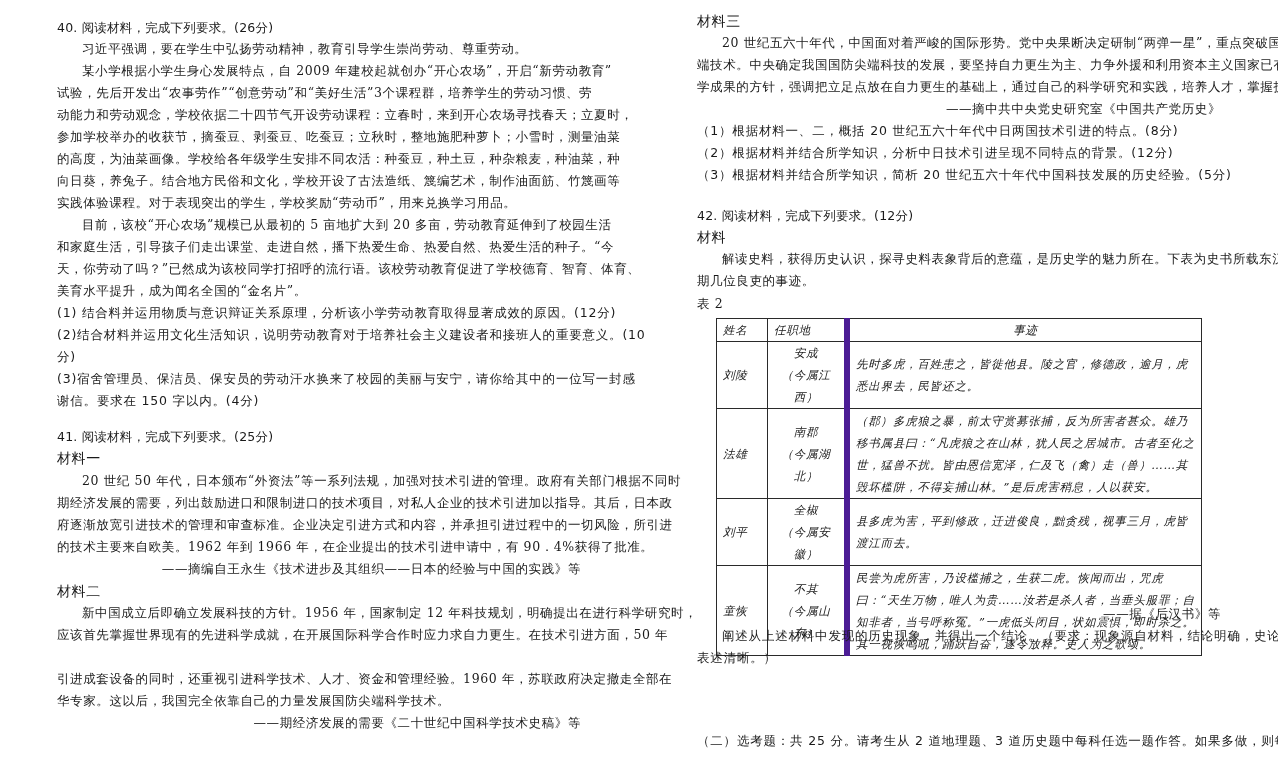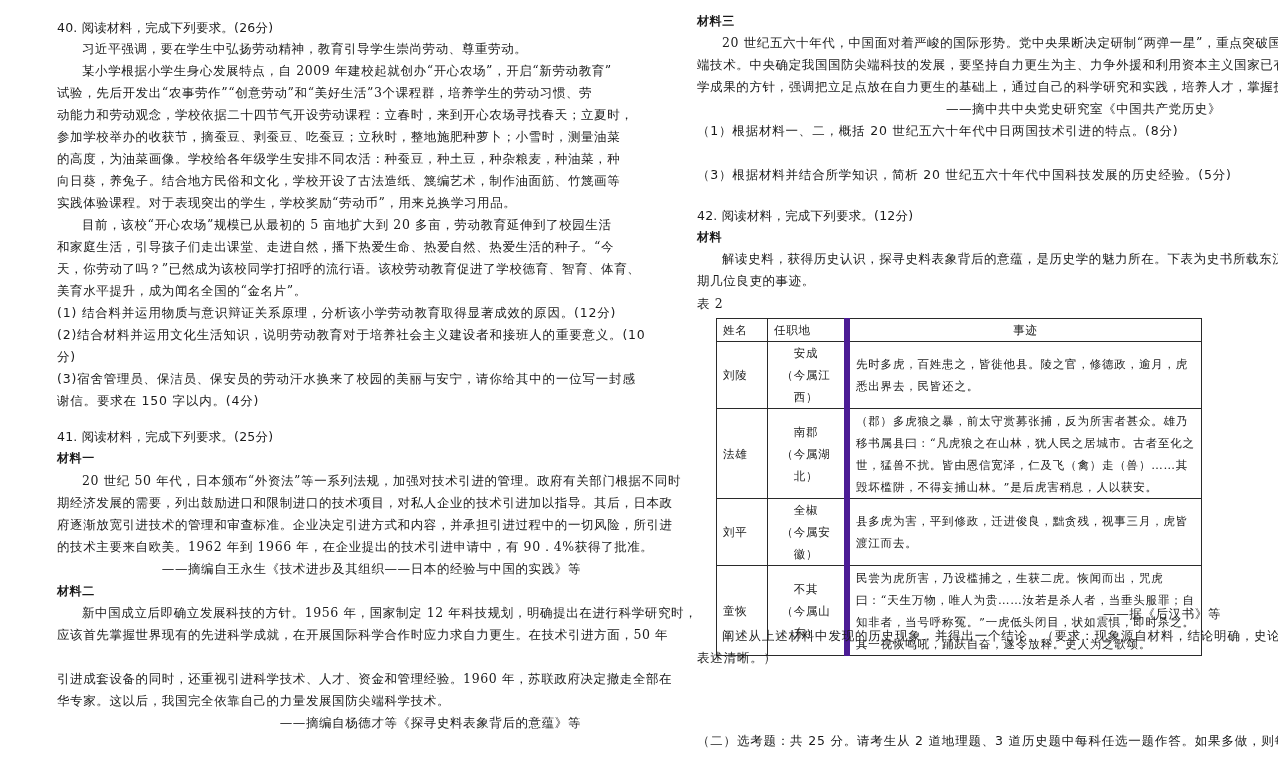--- a/index.html
+++ b/index.html
@@ -30,39 +30,40 @@
       white-space: nowrap;
       line-height: 22px;
       height: 22px;
       letter-spacing: 0.6px;
     }
     .indent { padding-left: 25px; }
     .qtitle { font-family: "DejaVu Sans", "Liberation Sans", sans-serif; font-size: 12.5px; letter-spacing: 0.2px; }
     .qsub { font-family: "DejaVu Sans", "Liberation Sans", sans-serif; font-size: 12.5px; letter-spacing: 0.8px; }
     .heading {
       font-family: "DejaVu Sans", "Liberation Sans", sans-serif;
-      font-weight: bold;
-      font-size: 12px;
+      font-weight: normal;
+      font-size: 14px;
     }
     .source {
       right: 0;
       left: auto;
       text-align: right;
     }
     .center { left: 0; right: 0; text-align: left; }
 
     
     .tbl {
       position: absolute;
       left: 19px;
       top: 318px;
       width: 486px;
       border-collapse: collapse;
       font-size: 11.5px;
       letter-spacing: 0.8px;
+      font-style: italic;
     }
     .tbl td, .tbl th {
       border: 1px solid #2a2a2a;
       padding: 0 6px;
       vertical-align: middle;
       line-height: 22px;
       font-weight: normal;
     }
     .tbl th { height: 22px; }
     .tbl .c-name { width: 38px; text-align: left; }
@@ -101,30 +102,31 @@
   <div class="line" style="top:492px">期经济发展的需要，列出鼓励进口和限制进口的技术项目，对私人企业的技术引进加以指导。其后，日本政</div>
   <div class="line" style="top:514px">府逐渐放宽引进技术的管理和审查标准。企业决定引进方式和内容，并承担引进过程中的一切风险，所引进</div>
   <div class="line" style="top:536px">的技术主要来自欧美。1962 年到 1966 年，在企业提出的技术引进申请中，有 90．4%获得了批准。</div>
   <div class="line source" style="top:558px">——摘编自王永生《技术进步及其组织——日本的经验与中国的实践》等</div>
 
   <div class="line heading" style="top:580px">材料二</div>
   <div class="line indent" style="top:602px">新中国成立后即确立发展科技的方针。1956 年，国家制定 12 年科技规划，明确提出在进行科学研究时，</div>
   <div class="line" style="top:624px">应该首先掌握世界现有的先进科学成就，在开展国际科学合作时应力求自力更生。在技术引进方面，50 年</div>
   <div class="line" style="top:668px">引进成套设备的同时，还重视引进科学技术、人才、资金和管理经验。1960 年，苏联政府决定撤走全部在</div>
   <div class="line" style="top:690px">华专家。这以后，我国完全依靠自己的力量发展国防尖端科学技术。</div>
-  <div class="line source" style="top:712px">——摘编自杨德才等《探寻史料表象背后的意蕴》等</div>
+  <div class="line source" style="top:712px">——期经济发展的需要《二十世纪中国科学技术史稿》等</div>
 </div>
 
 <div class="page page-right">
   <div class="line heading" style="top:10px">材料三</div>
   <div class="line indent" style="top:32px">20 世纪五六十年代，中国面对着严峻的国际形势。党中央果断决定研制“两弹一星”，重点突破国防尖</div>
   <div class="line" style="top:54px">端技术。中央确定我国国防尖端科技的发展，要坚持自力更生为主、力争外援和利用资本主义国家已有的科</div>
   <div class="line" style="top:76px">学成果的方针，强调把立足点放在自力更生的基础上，通过自己的科学研究和实践，培养人才，掌握技术。</div>
   <div class="line source" style="top:98px">——摘中共中央党史研究室《中国共产党历史》</div>
   <div class="line qsub" style="top:120px">（1）根据材料一、二，概括 20 世纪五六十年代中日两国技术引进的特点。(8分)</div>
+  <div class="line qsub" style="top:142px">（2）根据材料并结合所学知识，分析中日技术引进呈现不同特点的背景。(12分)</div>
   <div class="line qsub" style="top:164px">（3）根据材料并结合所学知识，简析 20 世纪五六十年代中国科技发展的历史经验。(5分)</div>
 
   <div class="line qtitle" style="top:205px">42. 阅读材料，完成下列要求。(12分)</div>
   <div class="line heading" style="top:226px">材料</div>
   <div class="line indent" style="top:248px">解读史料，获得历史认识，探寻史料表象背后的意蕴，是历史学的魅力所在。下表为史书所载东汉时</div>
   <div class="line" style="top:270px">期几位良吏的事迹。</div>
   <div class="line center" style="top:293px">表 2</div>
 
   <table class="tbl">
     <tbody>

